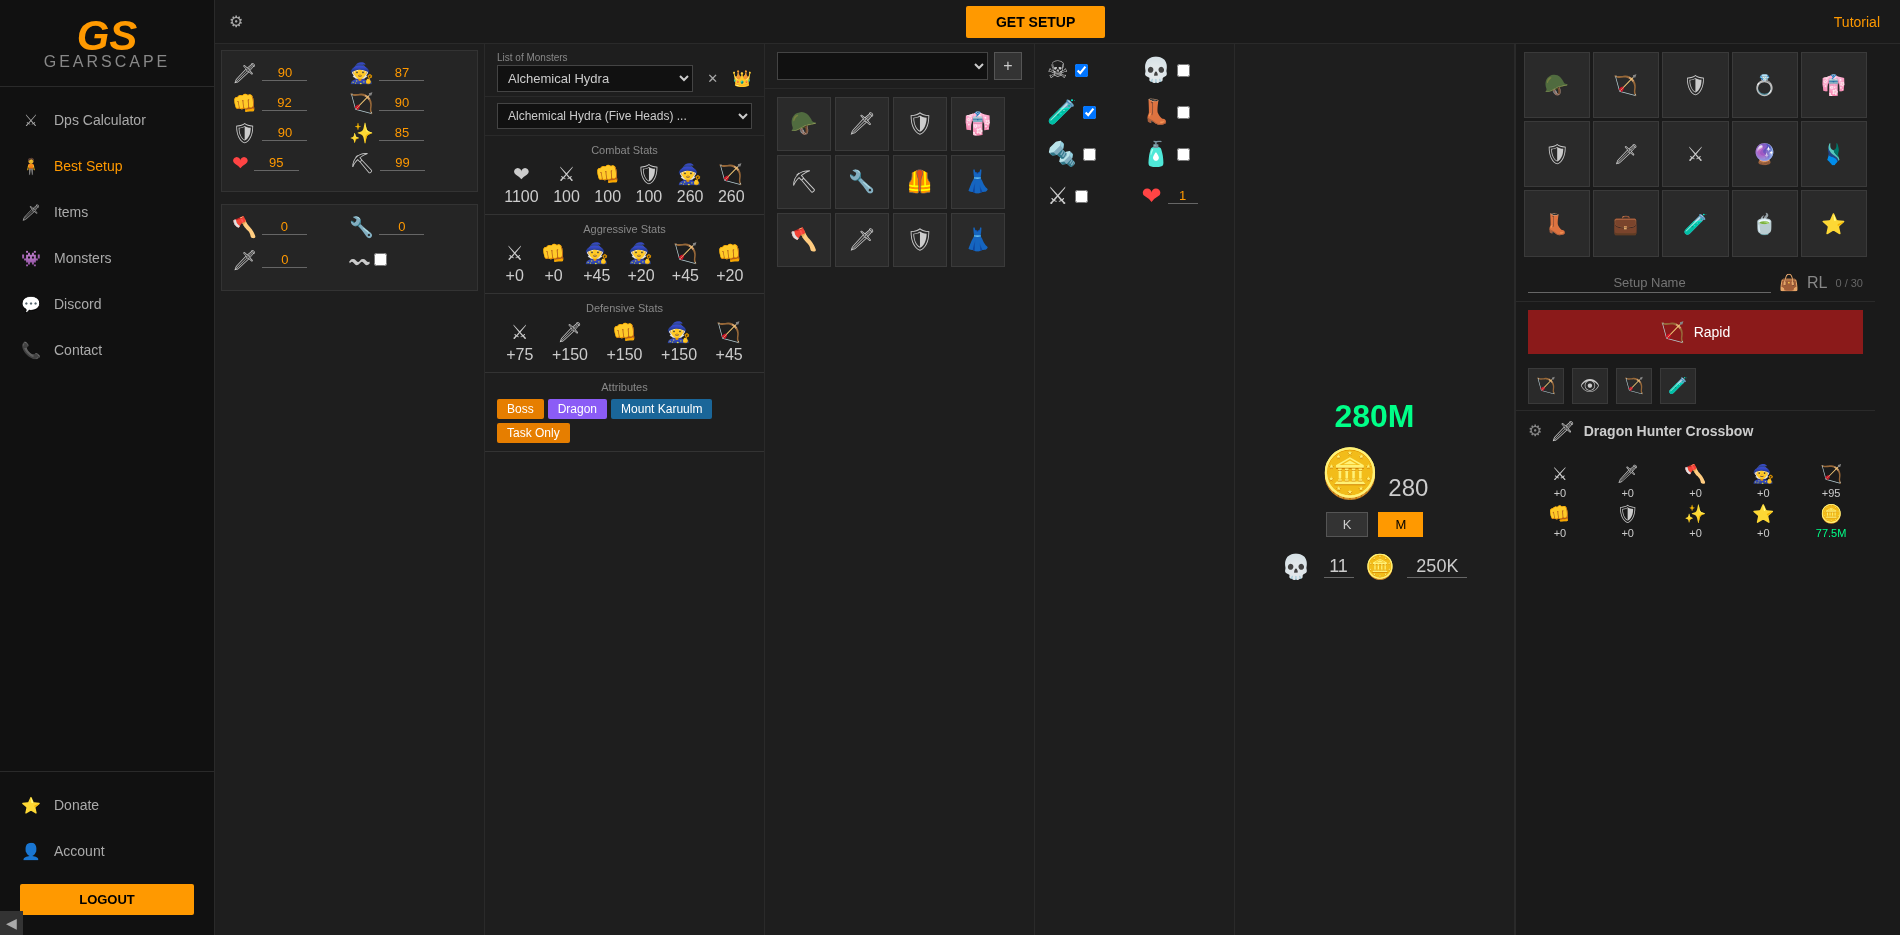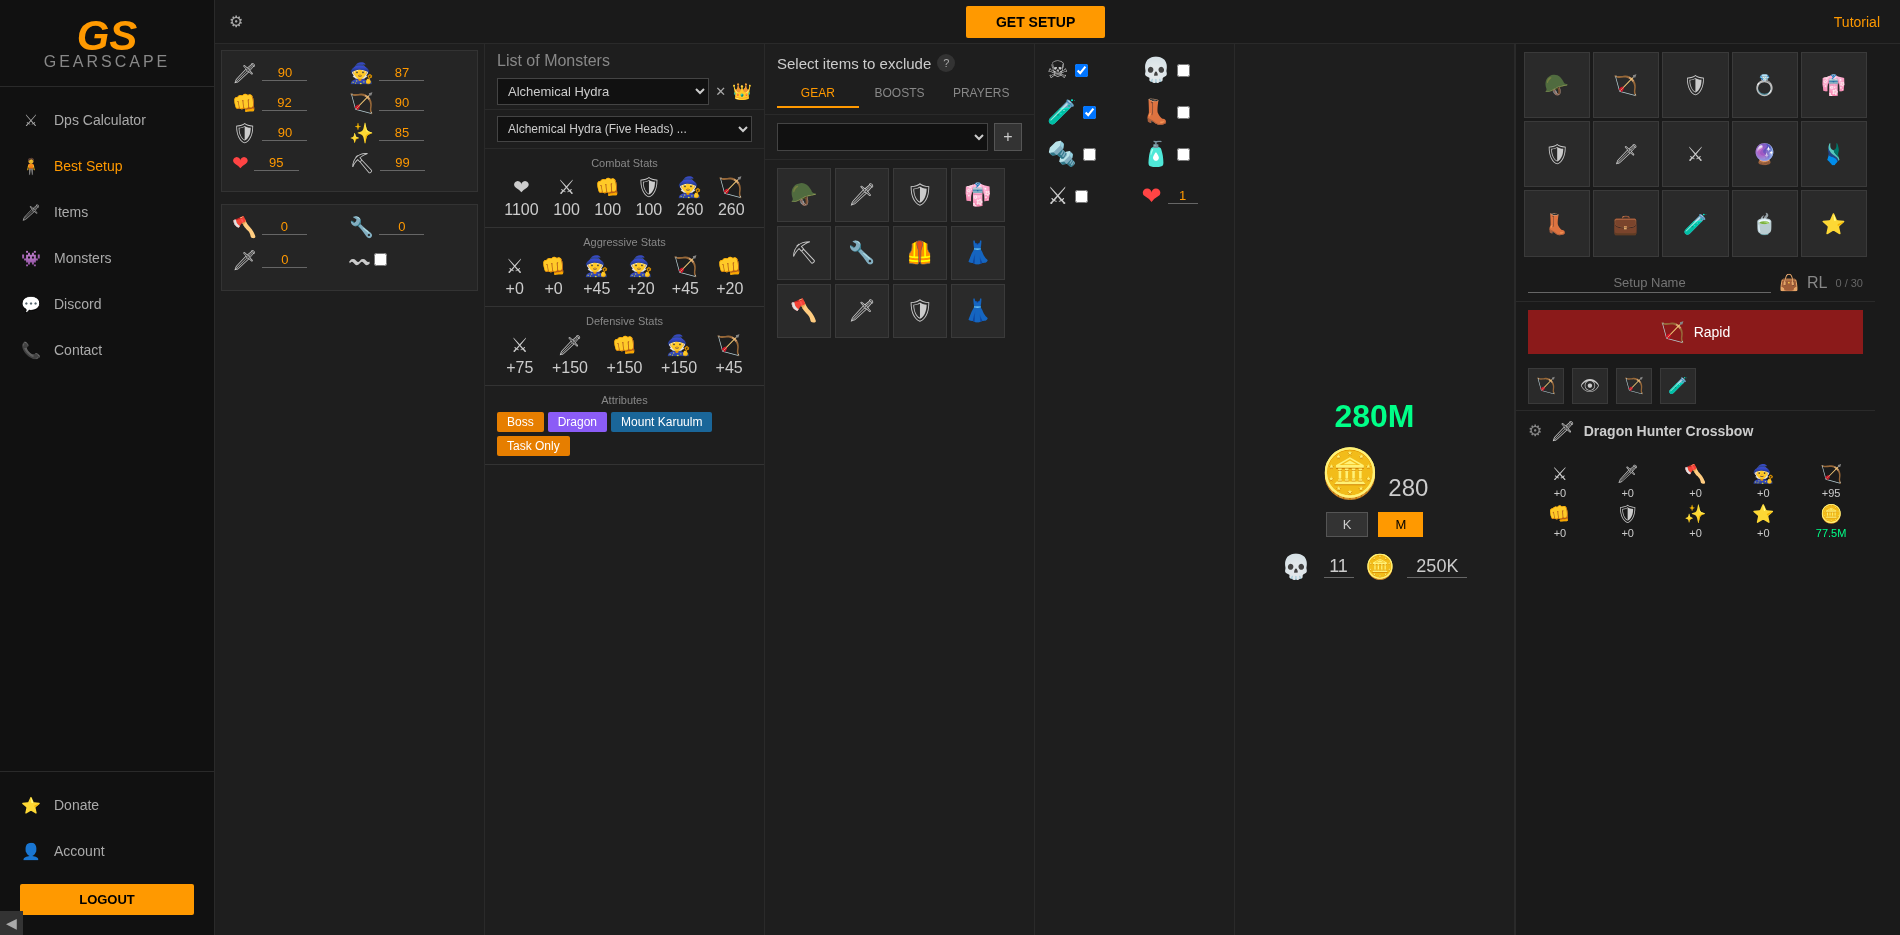--- a/index.html
+++ b/index.html
@@ -105,28 +105,28 @@
       background: #1e1e1e;
       border-right: 1px solid #2a2a2a;
       display: flex;
       flex-direction: column;
     }
     .monster-header {
       padding: 8px 12px 4px;
       border-bottom: 1px solid #2a2a2a;
     }
     .monster-label {
-      font-size: 16px;
+      font-size: 10px;
       color: #888;
-      margin-bottom: 8px;
+      margin-bottom: 2px;
     }
     .monster-select-row {
       display: flex;
       align-items: center;
-      gap: 6px;
+      gap: 14px;
     }
     .monster-select {
       flex: 1;
       background: #111;
       color: #ccc;
       border: 1px solid #444;
       padding: 4px 6px;
       font-size: 13px;
     }
     .monster-crown {
@@ -702,31 +702,20 @@
         <div class="attr-tags">
           <span class="attr-tag tag-orange">Boss</span>
           <span class="attr-tag tag-red">Dragon</span>
           <span class="attr-tag tag-blue">Mount Karuulm</span>
           <span class="attr-tag task-tag">Task Only</span>
         </div>
       </div>
     </div>
 
     <div class="exclude-panel">
-      <div class="exclude-header">
-        <div class="exclude-title-row">
-          <span class="exclude-title">Select items to exclude</span>
-          <div class="help-icon">?</div>
-        </div>
-        <div class="exclude-tabs">
-          <div class="exclude-tab active">GEAR</div>
-          <div class="exclude-tab">BOOSTS</div>
-          <div class="exclude-tab">PRAYERS</div>
-        </div>
-      </div>
 
       <div class="exclude-filter-row">
         <select class="exclude-filter-select">
           <option value=""></option>
         </select>
         <button class="exclude-add-btn">+</button>
       </div>
 
       <div class="exclude-grid">
 

